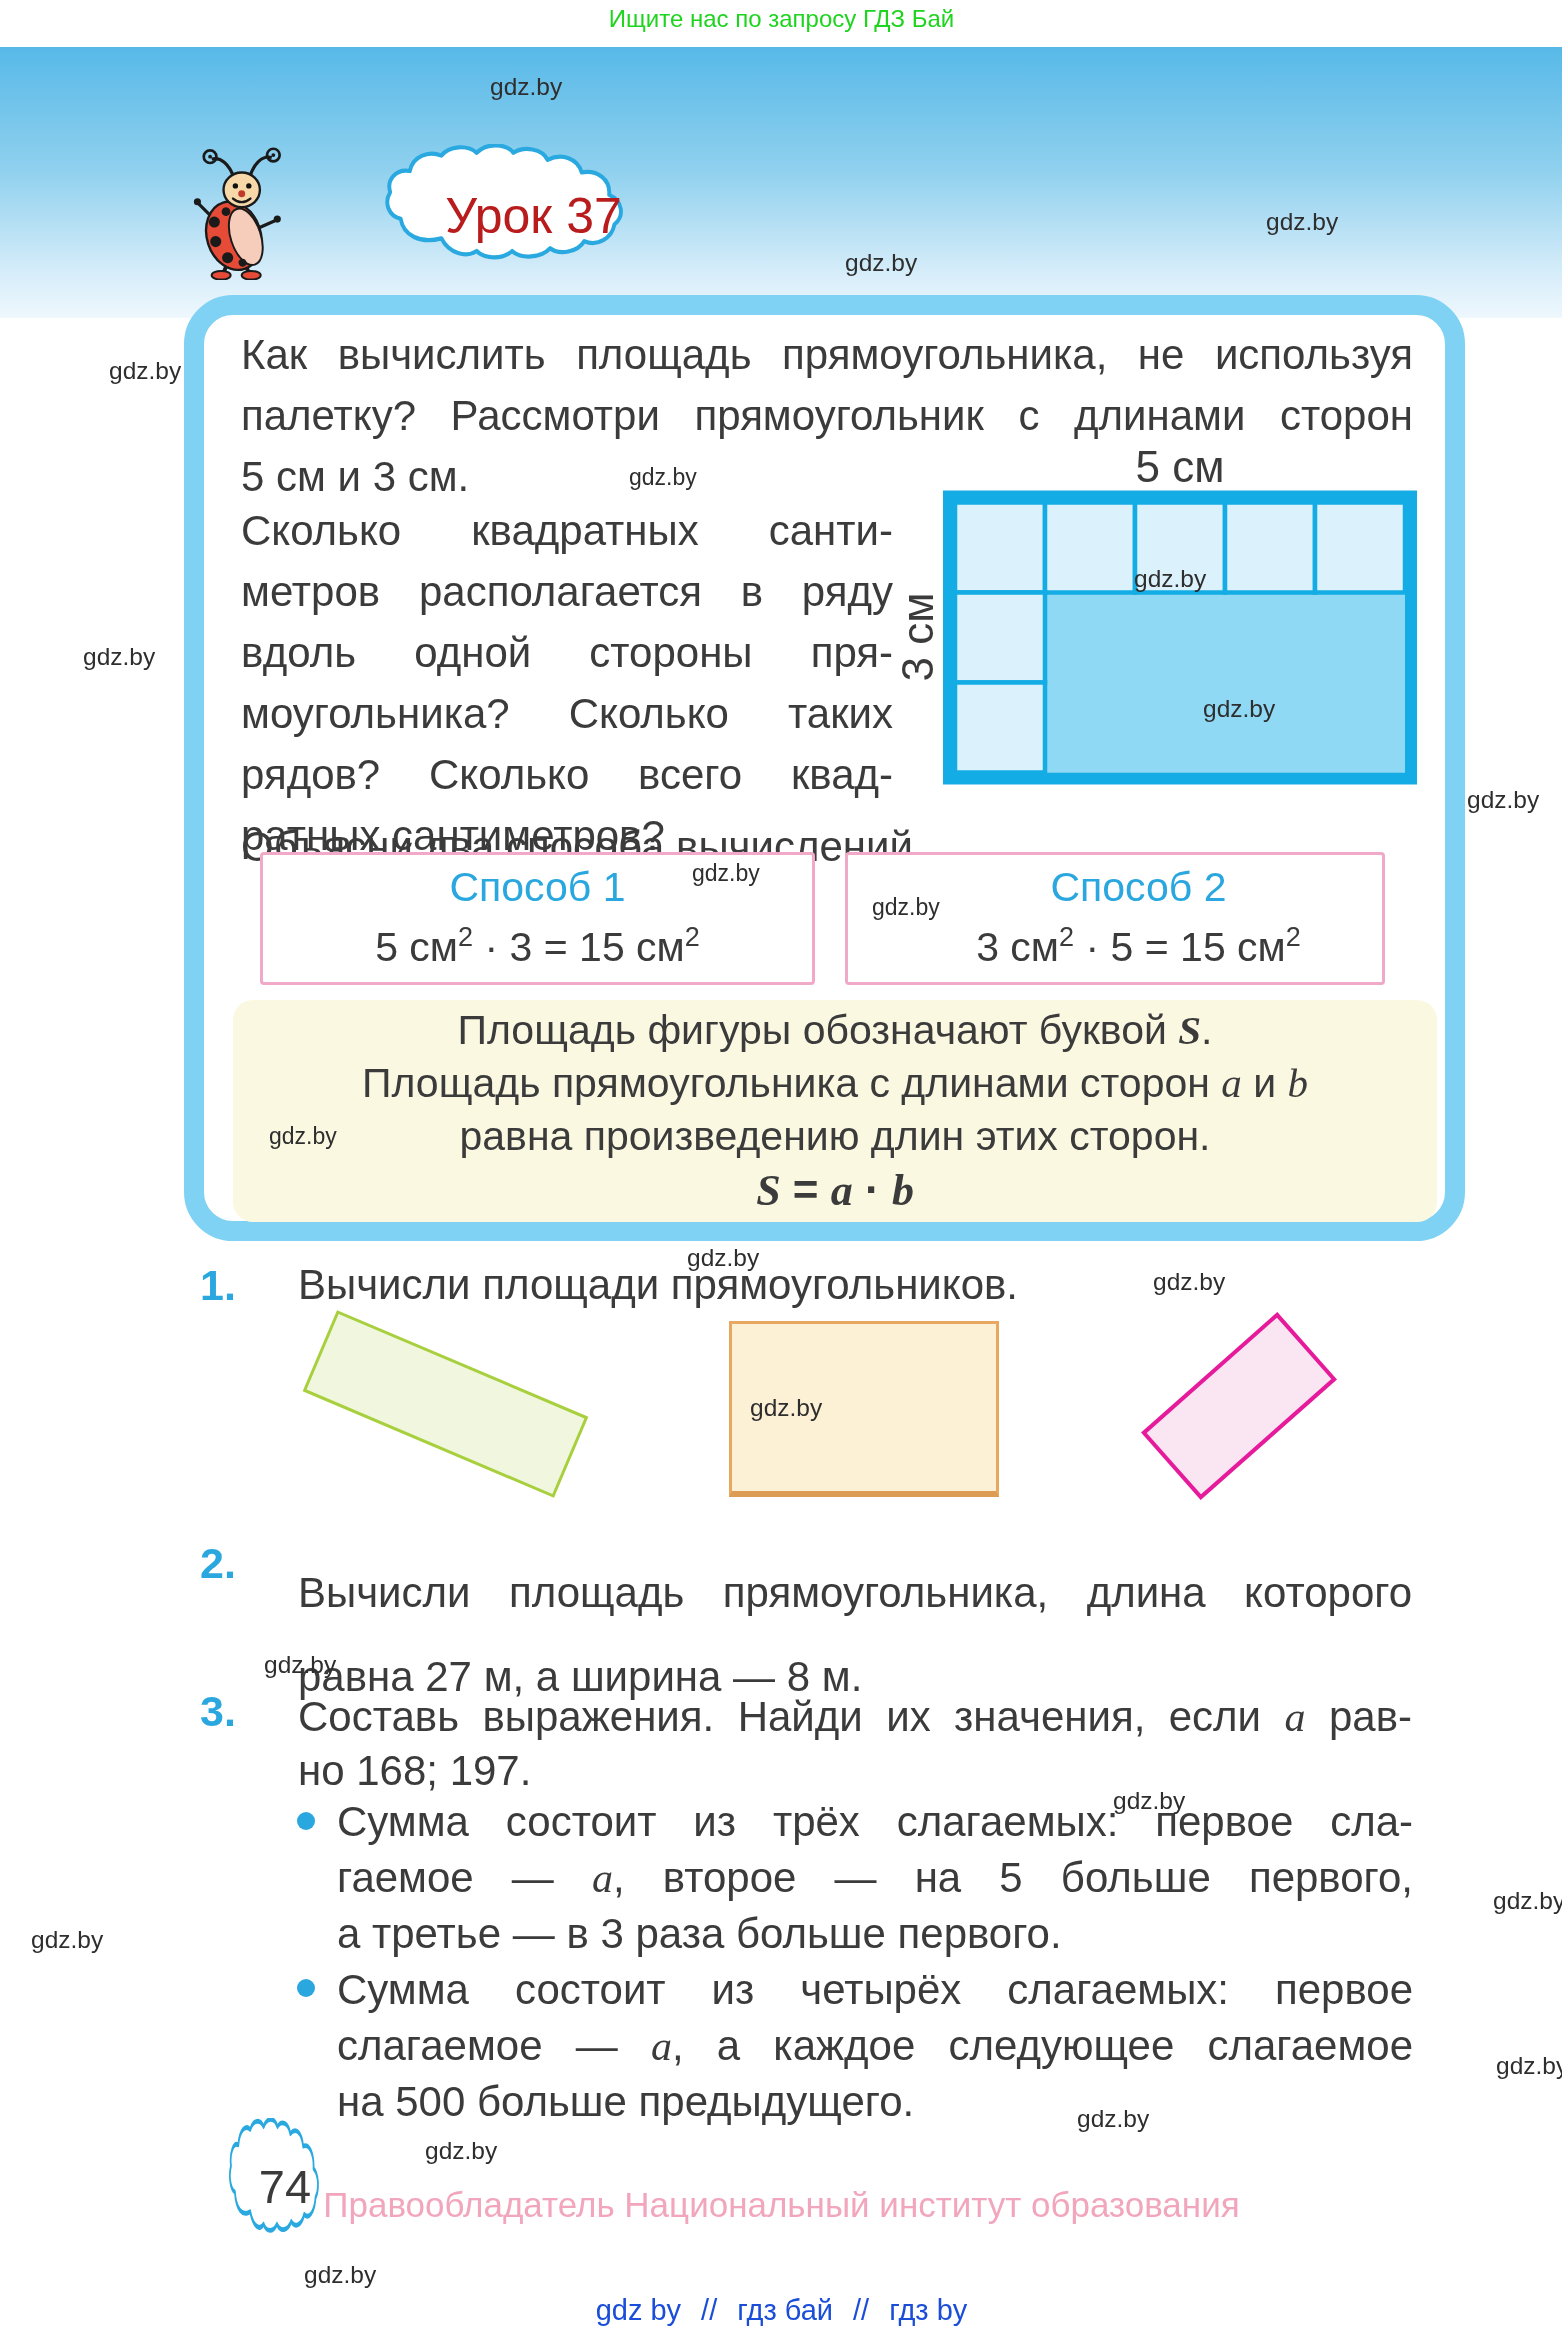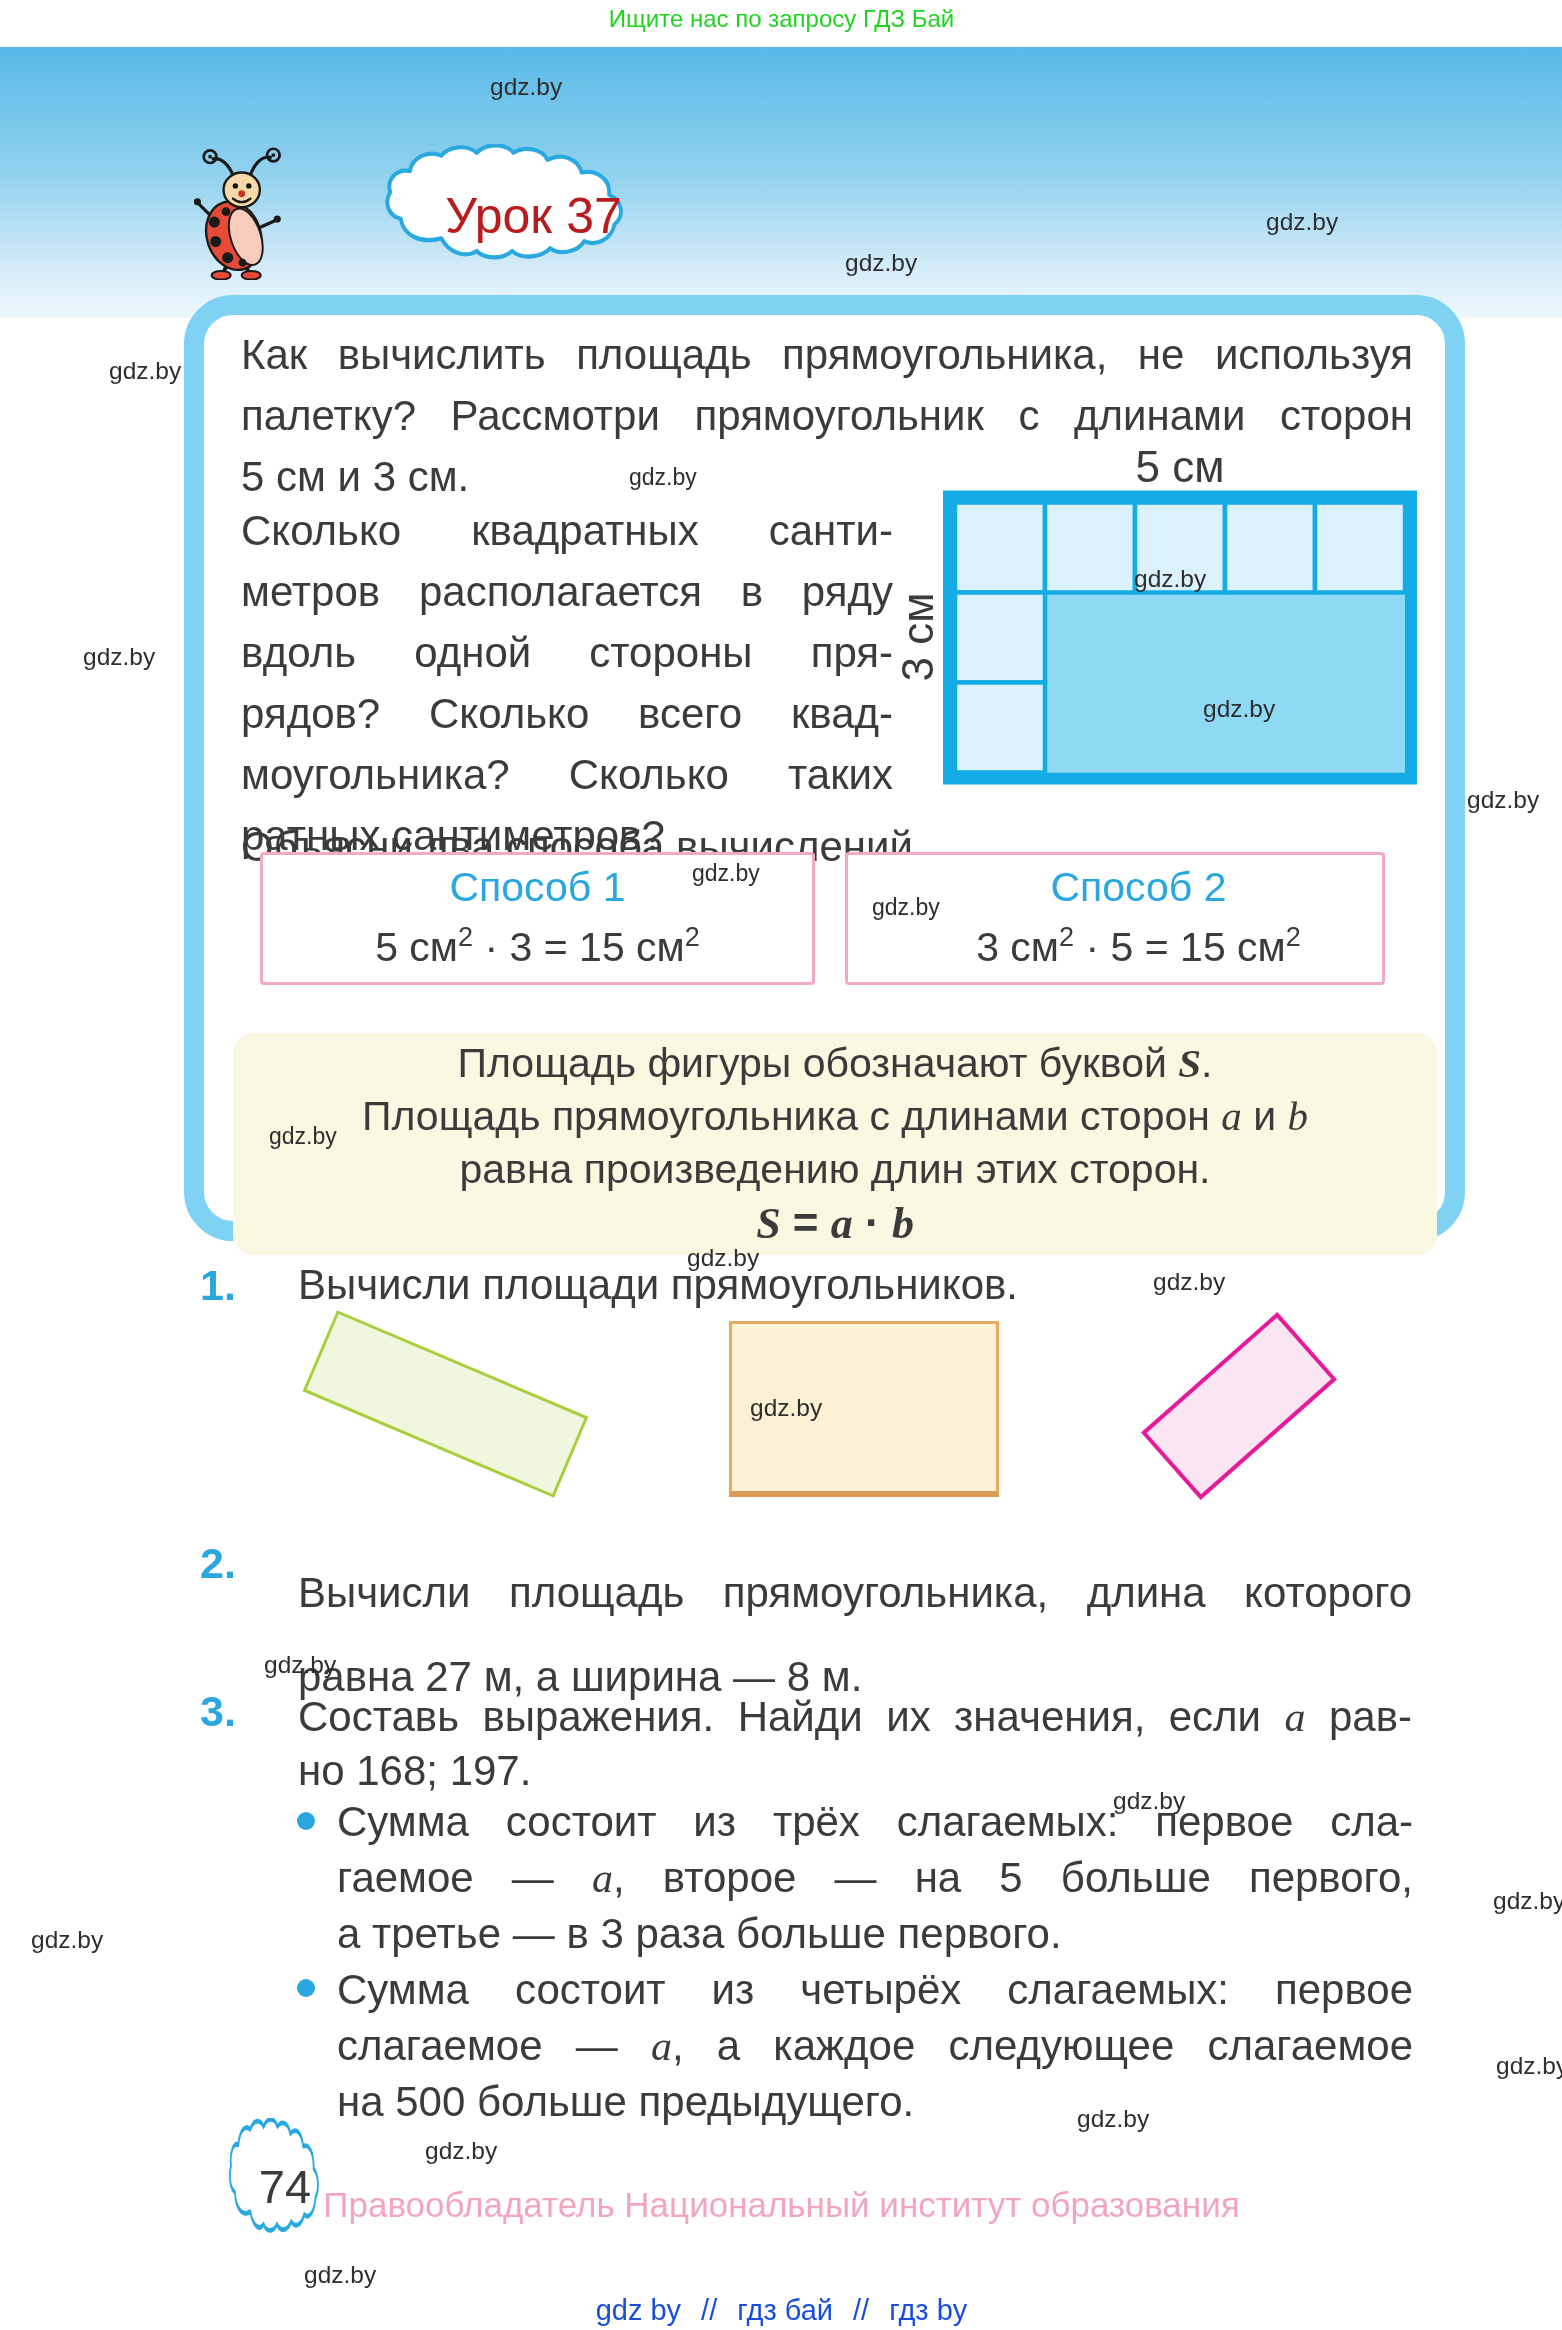--- a/index.html
+++ b/index.html
@@ -55,21 +55,21 @@
   
   .method{background:#ffffff;border:3.8px solid #f0a9c7;border-radius:4px;
      box-sizing:border-box;z-index:8;display:flex;flex-direction:column;align-items:center;}
   .method .title{margin-top:9.2px;font-size:41px;color:#2aa7de;}
   .method .formula{margin-top:10.7px;font-size:41px;color:#3b3b3b;}
   .method sup{font-size:0.66em;}
   .m1{left:260px;top:852px;width:555px;height:133px;}
   .m2{left:845px;top:852px;width:540px;height:133px;padding-left:47px;}
 
   
-  .rule{left:233px;top:1033px;width:1204px;height:222px;background:#fbf8e2;border-radius:20px;
+  .rule{left:233px;top:1000px;width:1204px;height:222px;background:#fbf8e2;border-radius:20px;
      z-index:8;display:flex;flex-direction:column;align-items:center;justify-content:space-evenly;
      font-size:41px;color:#3b3b3b;}
   .vr{font-family:"Liberation Serif", serif;font-style:italic;}
   .bvr{font-family:"Liberation Serif", serif;font-style:italic;font-weight:bold;}
   .rule .formula{font-size:44px;font-weight:bold;}
 
   
   .tnum{font-size:43px;font-weight:bold;color:#2aa7de;z-index:8;}
   .ttext{font-size:42px;color:#3b3b3b;z-index:8;}
   .t1num{left:200px;top:1261px;}
@@ -166,22 +166,22 @@
 <div class="abs p1 block">
   <div class="line jline">Как вычислить площадь прямоугольника, не используя</div>
   <div class="line jline">палетку? Рассмотри прямоугольник с длинами сторон</div>
   <div class="line">5 см и 3 см.</div>
 </div>
 
 <div class="abs p2 block">
   <div class="line jline">Сколько квадратных санти-</div>
   <div class="line jline">метров располагается в ряду</div>
   <div class="line jline">вдоль одной стороны пря-</div>
+  <div class="line jline">моугольника? Сколько таких</div>
   <div class="line jline">рядов? Сколько всего квад-</div>
-  <div class="line jline">моугольника? Сколько таких</div>
   <div class="line">ратных сантиметров?</div>
 </div>
 
 <div class="abs p3">Объясни два способа вычислений.</div>
 
 <div class="abs dg-wlabel">5 см</div>
 <svg class="abs dg" viewBox="0 0 632 392">
   <rect x="16" y="16" width="600" height="360" fill="#8fd9f5"></rect>
   <g fill="#dbf1fb" stroke="#14ace5" stroke-width="6">
     <rect x="16" y="16" width="120" height="120"></rect>

